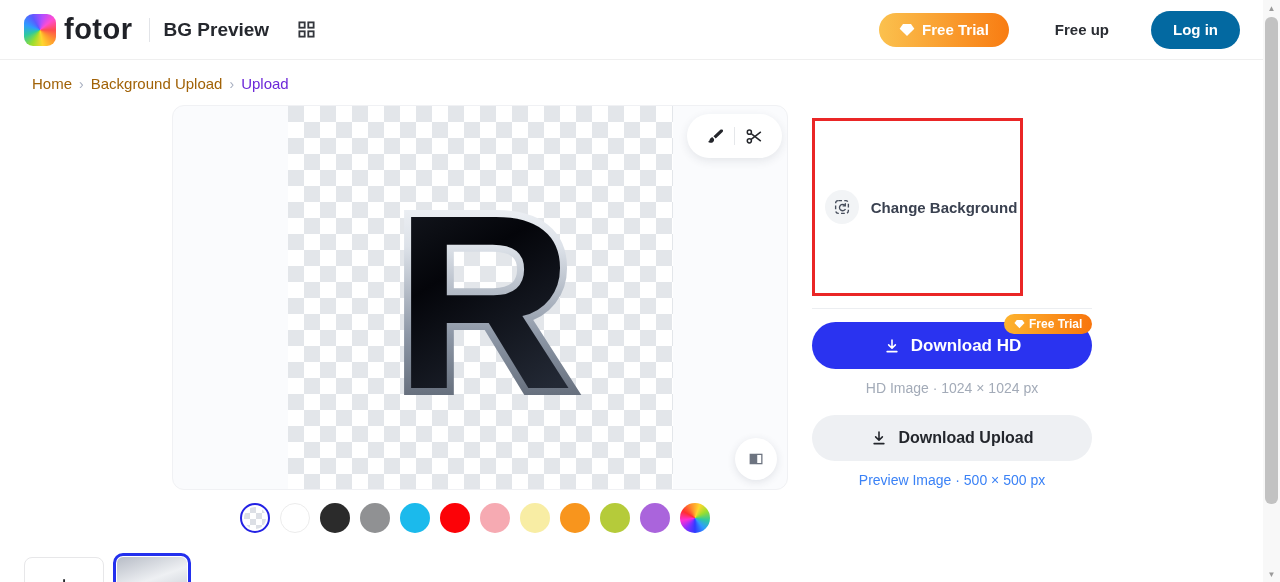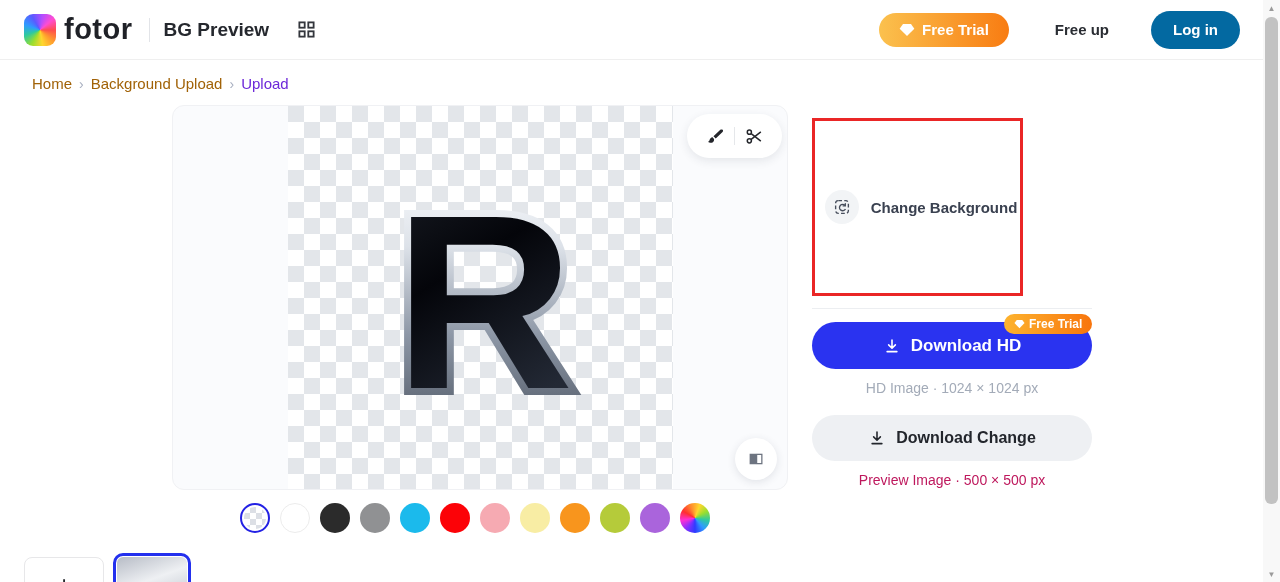--- a/index.html
+++ b/index.html
@@ -95,21 +95,21 @@
     display: flex; align-items: center; gap: 4px; z-index: 3;
   }
   .hd-info { position: absolute; left: 812px; top: 380px; width: 280px; text-align: center; font-size: 14px; color: #a3abb8; }
 
   .download-preview-btn {
     position: absolute; left: 812px; top: 415px; width: 280px; height: 46px;
     background: #eef0f3; border: none; border-radius: 23px; cursor: pointer;
     color: #23262c; font-size: 16px; font-weight: 600; font-family: inherit;
     display: flex; align-items: center; justify-content: center; gap: 10px;
   }
-  .preview-info { position: absolute; left: 812px; top: 472px; width: 280px; text-align: center; font-size: 14px; color: #be185d; }
+  .preview-info { position: absolute; left: 812px; top: 472px; width: 280px; text-align: center; font-size: 14px; color: #3b82f6; }
 
   
   .swatch-row { position: absolute; left: 240px; top: 503px; display: flex; gap: 10px; align-items: center; }
   .swatch { width: 30px; height: 30px; border-radius: 50%; cursor: pointer; flex: none; }
   .swatch-selected {
     width: 30px; height: 30px; border: 2px solid #2321e4; padding: 2px; background: #fff;
   }
   .swatch-selected .swatch-inner {
     width: 22px; height: 22px; border-radius: 50%;
     background-color: #fff;
@@ -264,21 +264,21 @@
   <span>Download HD</span>
 </button>
 <div class="hd-info">HD Image · 1024 × 1024 px</div>
 
 <button class="download-preview-btn">
   <span style="display:flex">
     <svg width="18" height="18" viewBox="0 0 24 24" fill="none" stroke="#23262c" stroke-width="2.1" stroke-linecap="round" stroke-linejoin="round">
       <path d="M12 4v10M7.5 10.5L12 15l4.5-4.5M5.5 19.5h13"></path>
     </svg>
   </span>
-  <span>Download Change</span>
+  <span>Download Upload</span>
 </button>
 <div class="preview-info">Preview Image · 500 × 500 px</div>
 
 <div class="swatch-row">
   <div class="swatch swatch-selected">
       <div class="swatch-inner"></div>
     </div>
   <div class="swatch swatch-white" style="background: rgb(255, 255, 255);"></div>
   <div class="swatch" style="background: rgb(43, 43, 43);"></div>
   <div class="swatch" style="background: rgb(144, 145, 147);"></div>

